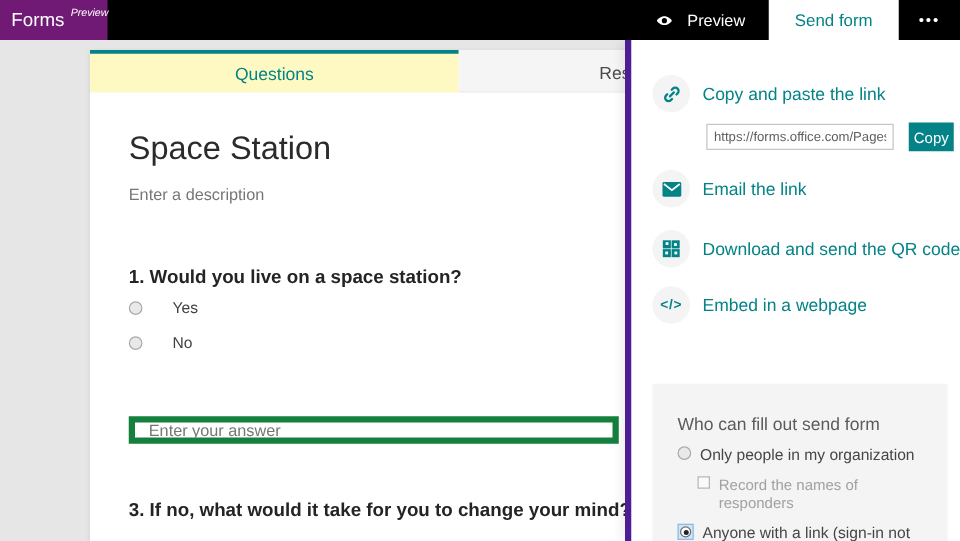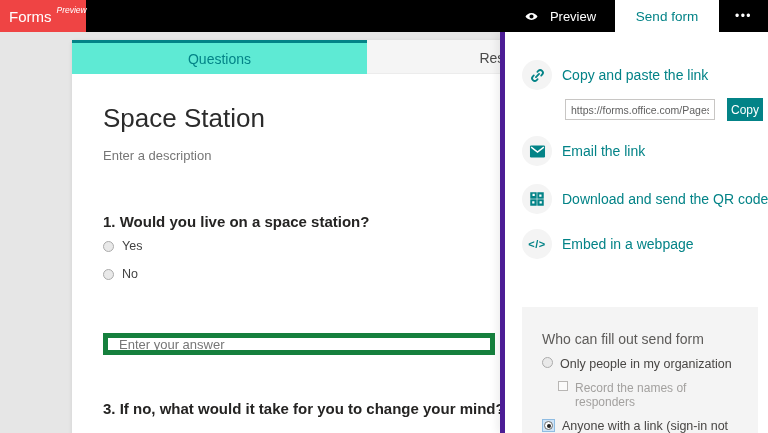--- a/index.html
+++ b/index.html
@@ -4,46 +4,46 @@
 <style>
   * { margin:0; padding:0; box-sizing:border-box; }
   html,body { background:#bbb; }
   body { font-family:"Liberation Sans", sans-serif; }
   .screen {
     position:relative; width:768px; height:433px; overflow:hidden;
     background:#e6e6e6; margin:0 auto;
   }
   
   .topbar { position:absolute; left:0; top:0; width:768px; height:32px; background:#000; z-index:40; }
-  .logo { position:absolute; left:0; top:0; width:86px; height:32px; background:#ef4444;
+  .logo { position:absolute; left:0; top:0; width:86px; height:32px; background:#701a75;
           display:flex; align-items:center; padding-left:9px; cursor:pointer; }
   .logo-text { color:#fff; font-size:15px; }
   .logo-badge { color:#fff; font-size:8.5px; font-style:italic; margin-left:5px; transform:translateY(-6px); }
   .tb-btn { position:absolute; top:0; height:32px; border:none; background:transparent; color:#fff;
             display:flex; align-items:center; justify-content:center; cursor:pointer;
             font-family:"Liberation Sans", sans-serif; font-size:13px; }
   .btn-preview { left:514px; width:92px; gap:11px; }
   .btn-send { left:615px; width:104px; background:#fff; color:#038387; font-size:13.5px; }
   .btn-more { left:719px; width:49px; color:#fff; font-size:12px; letter-spacing:1.5px; }
   .eye-wrap { display:flex; align-items:center; }
   
   .card { position:absolute; left:72px; top:40px; width:590px; height:480px; background:#fff;
           box-shadow:0 1px 4px rgba(0,0,0,.10); z-index:5; }
   .tabs { display:flex; height:34px; }
   .tab { flex:1; display:flex; align-items:center; justify-content:center; font-size:14px; cursor:pointer; }
-  .tab-active { border-top:3px solid #038387; color:#038387; background:#5eead4; }
+  .tab-active { border-top:3px solid #038387; color:#038387; background:#fef9c3; }
   .tab-inactive { background:#f5f5f5; color:#4a4a4a; border-bottom:1px solid #ececec; padding-top:3px; }
   .form-body { padding:29px 30px 0 31px; }
   .form-title { font-size:26px; font-weight:400; color:#2b2b2b; line-height:30px; cursor:text; }
   .form-desc { margin-top:15px; font-size:13px; color:#767676; cursor:text; }
   .q-label { font-size:15px; font-weight:700; color:#252423; line-height:19px; cursor:pointer; }
   .q1 { margin-top:49px; }
   .q2 { margin-top:44px; }
   .q3 { margin-top:44px; }
-  .opt-row { display:flex; align-items:center; gap:8px; margin-top:8px; height:14px; cursor:pointer; }
+  .opt-row { display:flex; align-items:center; gap:24px; margin-top:8px; height:14px; cursor:pointer; }
   .opt-row + .opt-row { margin-top:14px; }
   .radio { width:11px; height:11px; border-radius:50%; border:1px solid #ababab; background:#e9e9e9; flex:0 0 auto; }
   .opt-label { font-size:12.5px; color:#424242; }
   .answer-input { margin-top:8px; width:392px; height:22px; border:5px solid #15803d; background:#fff;
                   font-family:"Liberation Sans", sans-serif; font-size:13px; color:#424242; padding:0 11px; }
   .answer-input::placeholder { color:#767676; opacity:1; }
   
   .panel { position:absolute; left:500px; top:32px; width:268px; height:401px; background:#fff;
            border-left:5px solid #4c1d95; box-shadow:-3px 0 8px rgba(0,0,0,.07); z-index:20; }
   .p-row { position:absolute; left:0; width:268px; height:30px; cursor:pointer; }

